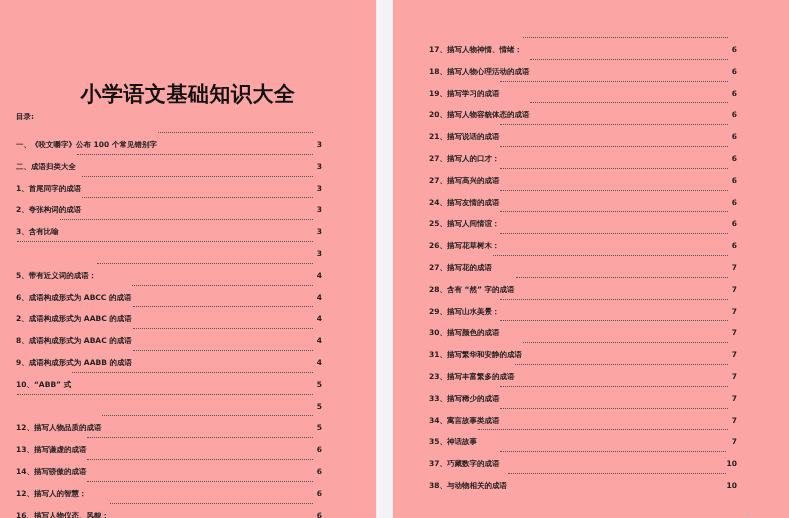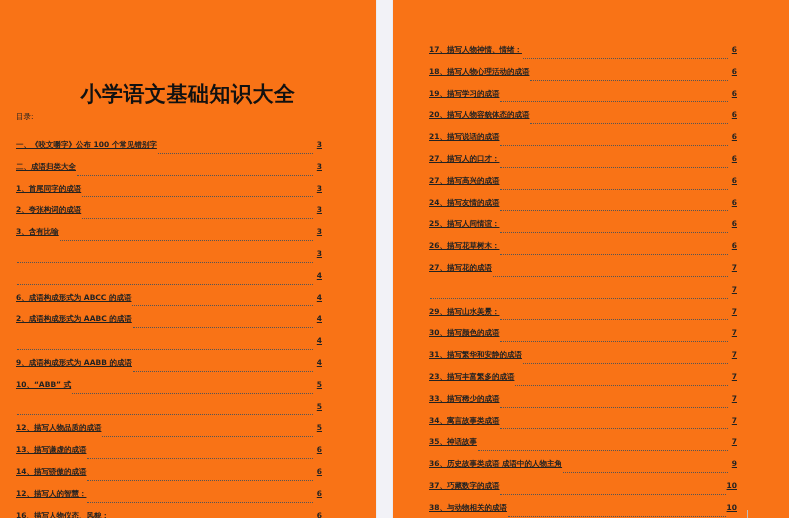--- a/index.html
+++ b/index.html
@@ -4,50 +4,49 @@
 <style>
   html, body { margin: 0; padding: 0; }
   body {
     width: 789px; height: 518px; overflow: hidden;
     background: #ffffff;
     font-family: "DejaVu Sans", "Liberation Sans", sans-serif;
     color: #1a1a1a;
     position: relative;
   }
   .page {
-    position: absolute; top: 0; height: 518px; background: #f97316;
+    position: absolute; top: 0; height: 518px; background: #fca5a5;
   }
   #page-left { left: 0; width: 376px; }
   #page-right { left: 393px; width: 396px; }
   .gutter {
     position: absolute; left: 376px; top: 0; width: 17px; height: 518px;
     background: #f2f2f7;
     border-left: 1px solid #ebebf0;
     border-right: 1px solid #ebebf0;
     box-sizing: border-box;
   }
   .doc-title {
     position: absolute; left: 0; width: 376px; top: 80px;
     text-align: center;
     font-size: 21px; font-weight: bold; letter-spacing: 0.5px;
     color: #111;
   }
   .toc-heading {
     position: absolute; left: 16px; top: 112px;
-    font-size: 7.5px; font-weight: normal; color: #222;
+    font-size: 7.5px; font-weight: bold; color: #222;
   }
   .toc-list { position: absolute; margin: 0; padding: 0; list-style: none; }
   #toc-left { left: 16px; top: 134px; width: 306px; }
   #toc-right { left: 429px; top: 39px; width: 308px; }
   .toc-row {
-    display: flex; align-items: flex-end;
+    display: flex; align-items: flex-start;
     height: 21.8px; line-height: 21.8px;
     font-size: 7.5px; font-weight: bold; color: #222;
     white-space: nowrap;
-    text-decoration: underline;
   }
   .toc-label { flex: 0 0 auto; }
   .toc-leader {
     flex: 1 1 auto; margin: 0 1px;
     border-bottom: 1px dotted #555;
     transform: translateY(-2px);
     height: 0;
   }
   .toc-page { flex: 0 0 auto; min-width: 8px; text-align: right; }
   .page-marker {
@@ -85,34 +84,36 @@
       <li class="toc-row">
         <span class="toc-label">3、含有比喻</span>
         <span class="toc-leader"></span>
         <span class="toc-page">3</span>
       </li>
       <li class="toc-row">
         <span class="toc-leader"></span>
         <span class="toc-page">3</span>
       </li>
       <li class="toc-row">
+        <span class="toc-label">5、带有近义词的成语：</span>
         <span class="toc-leader"></span>
         <span class="toc-page">4</span>
       </li>
       <li class="toc-row">
         <span class="toc-label">6、成语构成形式为 ABCC 的成语</span>
         <span class="toc-leader"></span>
         <span class="toc-page">4</span>
       </li>
       <li class="toc-row">
         <span class="toc-label">2、成语构成形式为 AABC 的成语</span>
         <span class="toc-leader"></span>
         <span class="toc-page">4</span>
       </li>
       <li class="toc-row">
+        <span class="toc-label">8、成语构成形式为 ABAC 的成语</span>
         <span class="toc-leader"></span>
         <span class="toc-page">4</span>
       </li>
       <li class="toc-row">
         <span class="toc-label">9、成语构成形式为 AABB 的成语</span>
         <span class="toc-leader"></span>
         <span class="toc-page">4</span>
       </li>
       <li class="toc-row">
         <span class="toc-label">10、“ABB” 式</span>
@@ -204,20 +205,21 @@
       <span class="toc-label">26、描写花草树木：</span>
       <span class="toc-leader"></span>
       <span class="toc-page">6</span>
     </li>
     <li class="toc-row">
       <span class="toc-label">27、描写花的成语</span>
       <span class="toc-leader"></span>
       <span class="toc-page">7</span>
     </li>
     <li class="toc-row">
+      <span class="toc-label">28、含有 “然” 字的成语</span>
       <span class="toc-leader"></span>
       <span class="toc-page">7</span>
     </li>
     <li class="toc-row">
       <span class="toc-label">29、描写山水美景：</span>
       <span class="toc-leader"></span>
       <span class="toc-page">7</span>
     </li>
     <li class="toc-row">
       <span class="toc-label">30、描写颜色的成语</span>
@@ -243,25 +245,20 @@
       <span class="toc-label">34、寓言故事类成语</span>
       <span class="toc-leader"></span>
       <span class="toc-page">7</span>
     </li>
     <li class="toc-row">
       <span class="toc-label">35、神话故事</span>
       <span class="toc-leader"></span>
       <span class="toc-page">7</span>
     </li>
     <li class="toc-row">
-      <span class="toc-label">36、历史故事类成语 成语中的人物主角</span>
-      <span class="toc-leader"></span>
-      <span class="toc-page">9</span>
-    </li>
-    <li class="toc-row">
       <span class="toc-label">37、巧藏数字的成语</span>
       <span class="toc-leader"></span>
       <span class="toc-page">10</span>
     </li>
     <li class="toc-row">
       <span class="toc-label">38、与动物相关的成语</span>
       <span class="toc-leader"></span>
       <span class="toc-page">10</span>
     </li>
   </ul>

